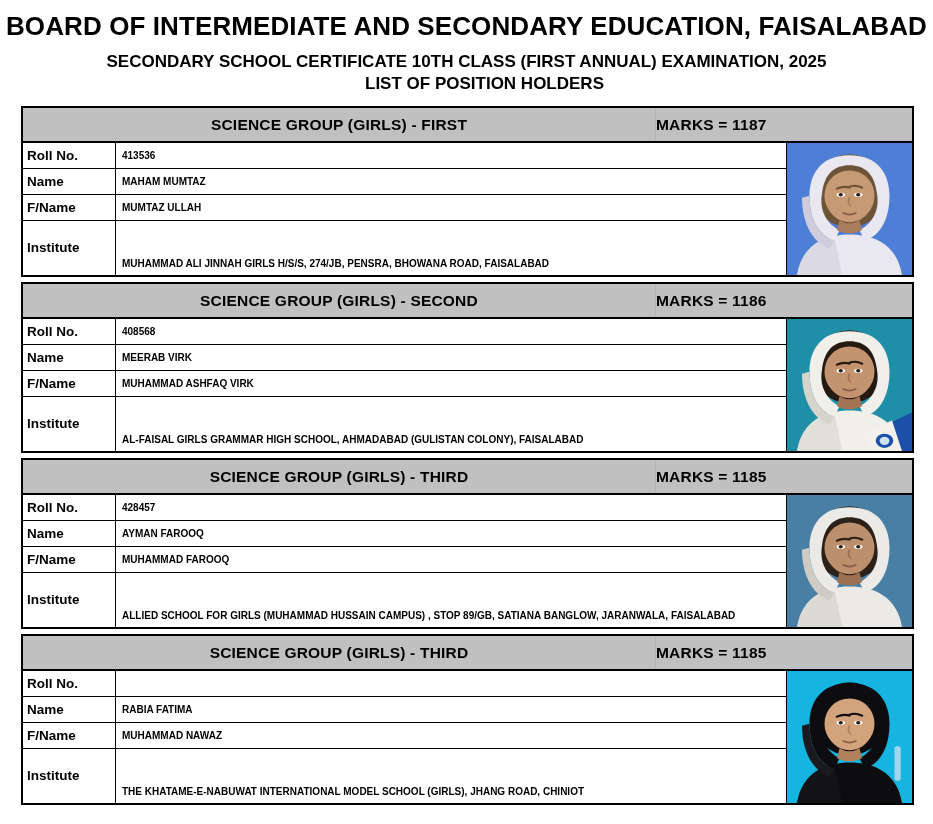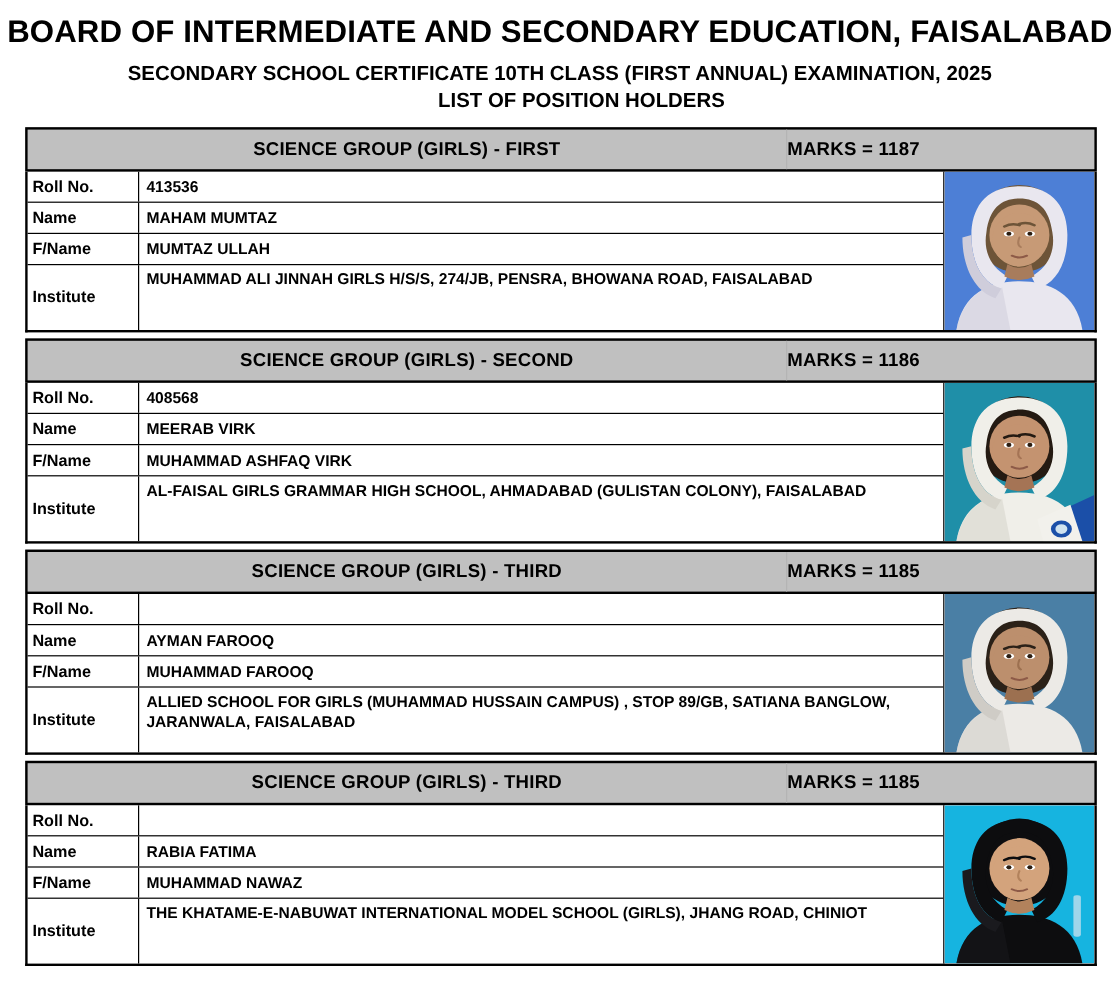--- a/index.html
+++ b/index.html
@@ -127,28 +127,28 @@
     font-size: 13.5px;
     font-weight: bold;
     display: flex;
     align-items: center;
     line-height: 16px;
   }
   .fvalue {
     flex: 1 1 auto;
     box-sizing: border-box;
     padding: 3px 6px 3px 6px;
-    font-size: 13px;
+    font-size: 10px;
     font-weight: bold;
     display: flex;
     align-items: center;
     line-height: 17px;
   }
   .frow.last .fvalue {
-    align-items: flex-start;
+    align-items: flex-end;
   }
   .fvalue .inst-text {
     display: block;
   }
 
   .photo-cell {
     flex: 0 0 126px;
     box-sizing: border-box;
     border-left: 1.5px solid #000000;
     position: relative;
@@ -281,20 +281,21 @@
     </div>
     <div class="card">
       <div class="card-header">
         <div class="hdr-left">SCIENCE GROUP (GIRLS) - THIRD</div>
         <div class="hdr-right">MARKS = 1185</div>
       </div>
       <div class="card-body">
         <div class="fields">
           <div class="frow">
             <div class="flabel">Roll No.</div>
+            <div class="fvalue">428457</div>
           </div>
           <div class="frow">
             <div class="flabel">Name</div>
             <div class="fvalue">AYMAN FAROOQ</div>
           </div>
           <div class="frow">
             <div class="flabel">F/Name</div>
             <div class="fvalue">MUHAMMAD FAROOQ</div>
           </div>
           <div class="frow last">

